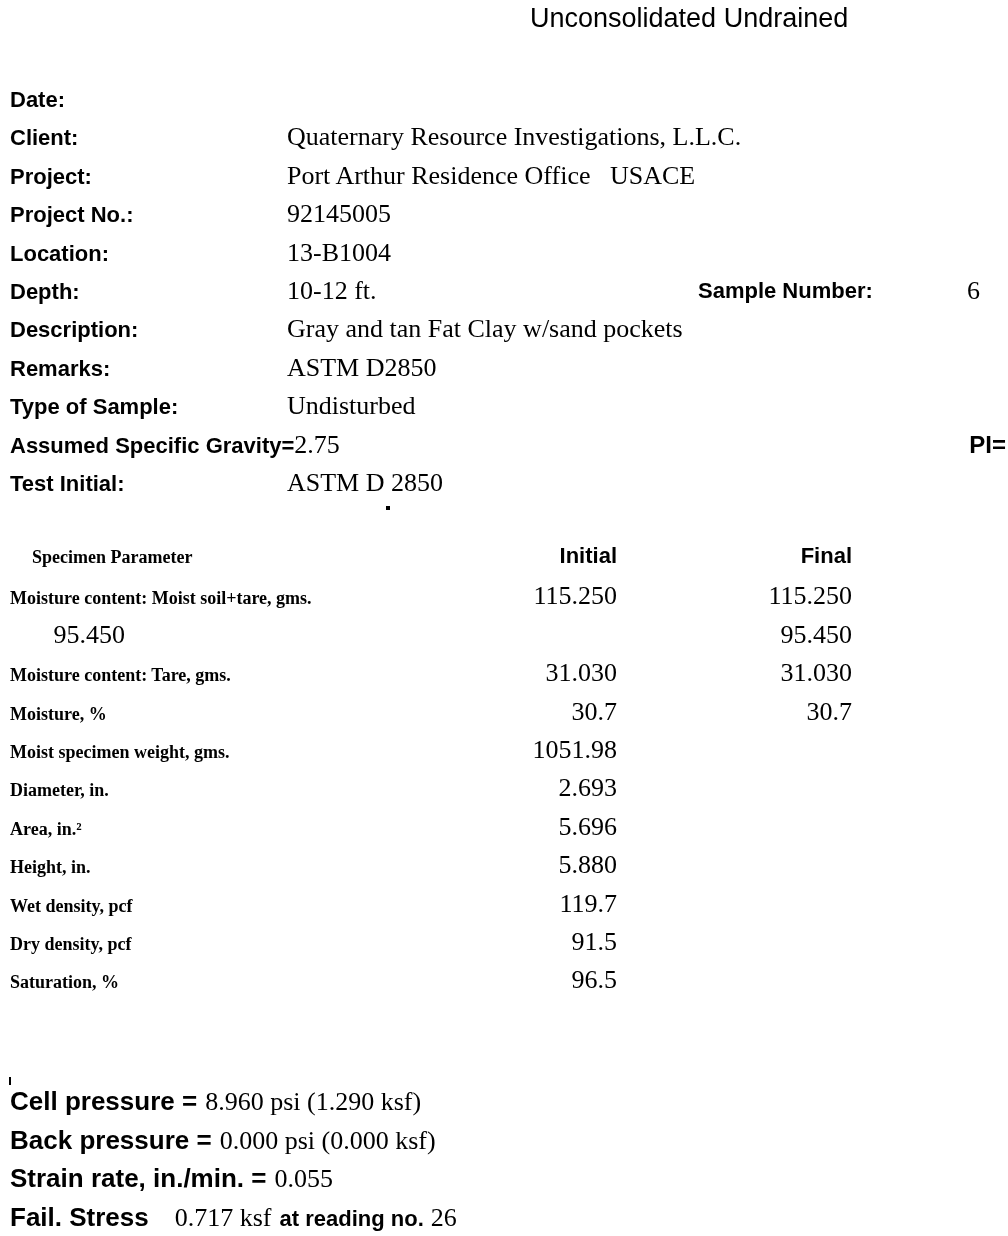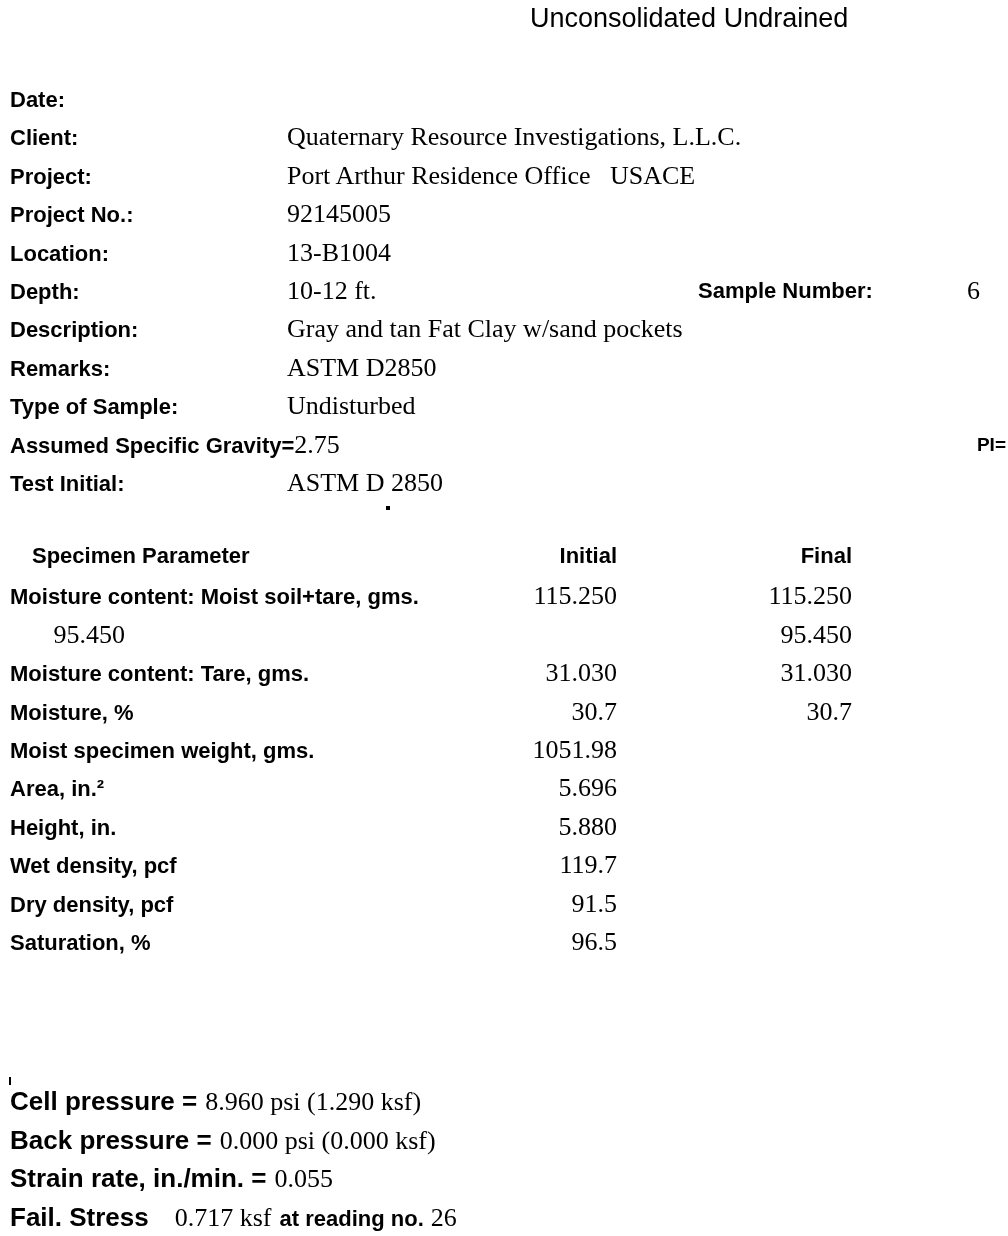--- a/index.html
+++ b/index.html
@@ -28,26 +28,26 @@
   }
   .hl.inline { width: auto; }
   .hv {
     font-family: "Liberation Serif", serif;
     font-size: 26px; white-space: pre;
     vertical-align: baseline;
     text-align: center;
   }
   .side-label { position: absolute; left: 688px; top: 0; font-weight: bold; font-size: 22px; text-align: right; }
   .side-value { position: absolute; left: 957px; top: 0; font-family: "Liberation Serif", serif; font-size: 26px; }
-  .pi-label { position: absolute; right: -6px; top: 0; font-weight: bold; font-size: 19px; }
+  .pi-label { position: absolute; right: -6px; top: 0; font-weight: bold; font-size: 24px; }
 
   
   .tbl { top: 543px; left: 10px; width: 842px; }
   .trow { display: flex; height: 38.4px; align-items: baseline; }
-  .tp { flex: 0 0 492px; font-weight: bold; font-size: 22px; white-space: nowrap; }
+  .tp { flex: 0 0 492px; font-weight: bold; font-size: 18px; white-space: nowrap; font-family: Liberation Serif, serif; }
   .ti { width: 115px; text-align: right; font-family: "Liberation Serif", serif; font-size: 26px; }
   .tf { flex: 1; text-align: right; font-family: "Liberation Serif", serif; font-size: 26px; }
   .trow.thead .tp { padding-left: 22px; box-sizing: border-box; }
   .trow.thead .ti, .trow.thead .tf {
     font-family: "Liberation Sans", sans-serif;
     font-weight: bold; font-size: 22px;
   }
 
   
   .res { top: 1082px; left: 10px; white-space: nowrap; }
@@ -130,20 +130,25 @@
     <span class="tp">Moisture, %</span>
     <span class="ti">30.7</span>
     <span class="tf">30.7</span>
   </div>
   <div class="trow">
     <span class="tp">Moist specimen weight, gms.</span>
     <span class="ti">1051.98</span>
     <span class="tf"></span>
   </div>
   <div class="trow">
+    <span class="tp">Diameter, in.</span>
+    <span class="ti">2.693</span>
+    <span class="tf"></span>
+  </div>
+  <div class="trow">
     <span class="tp">Area, in.²</span>
     <span class="ti">5.696</span>
     <span class="tf"></span>
   </div>
   <div class="trow">
     <span class="tp">Height, in.</span>
     <span class="ti">5.880</span>
     <span class="tf"></span>
   </div>
   <div class="trow">

